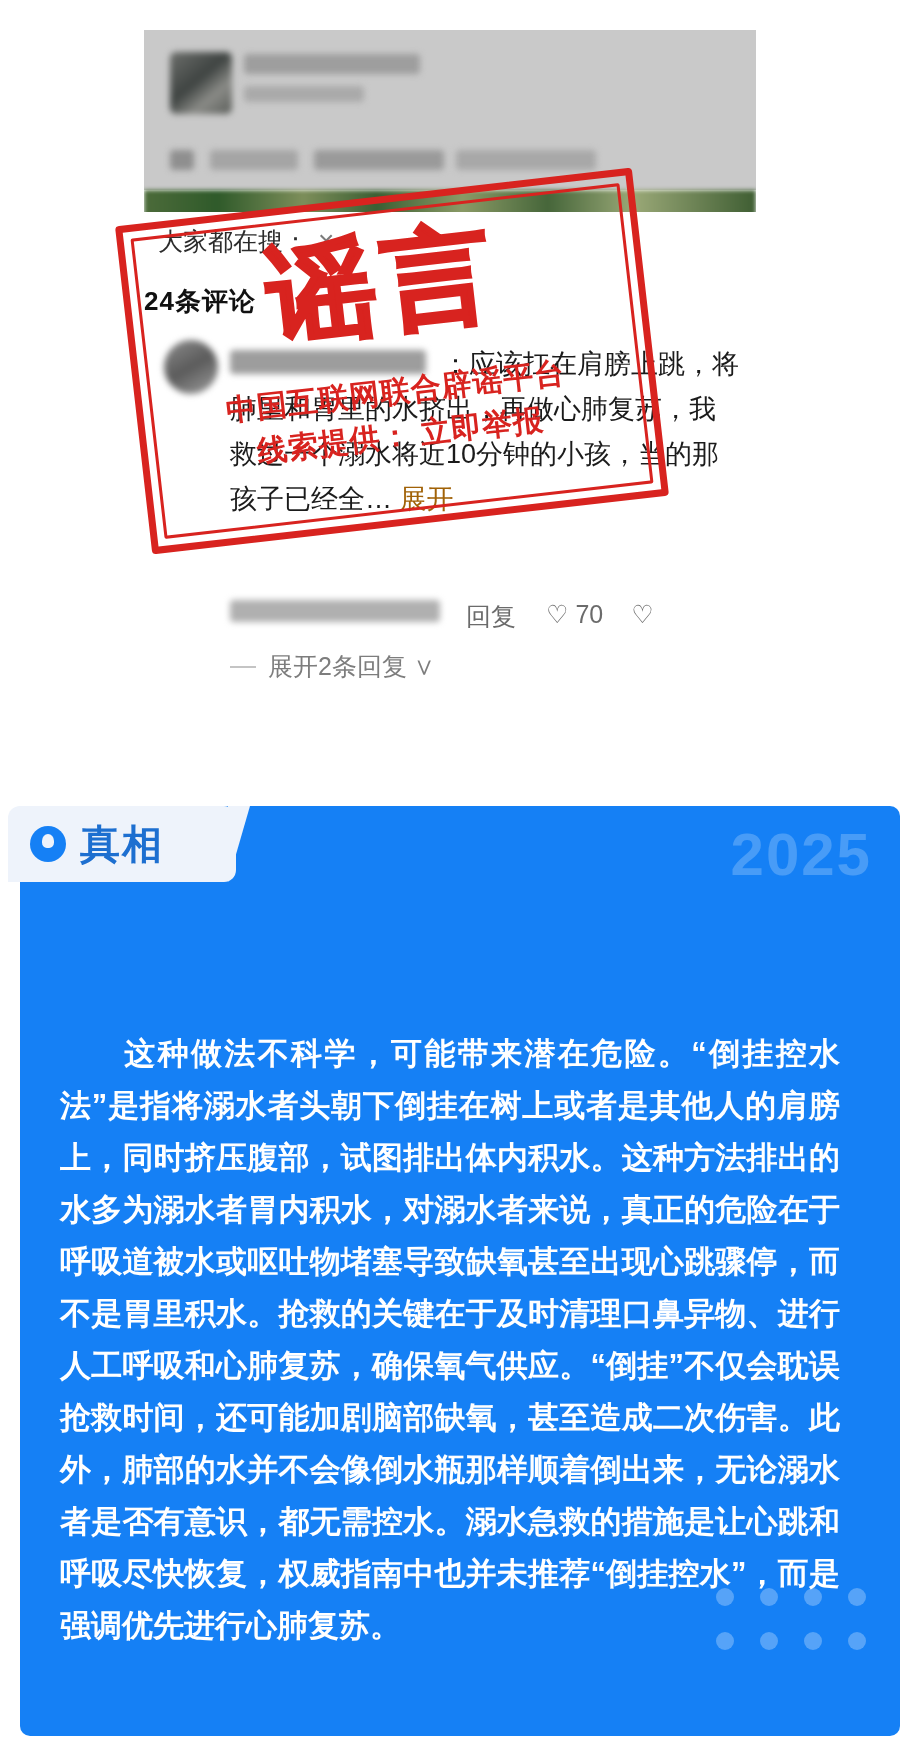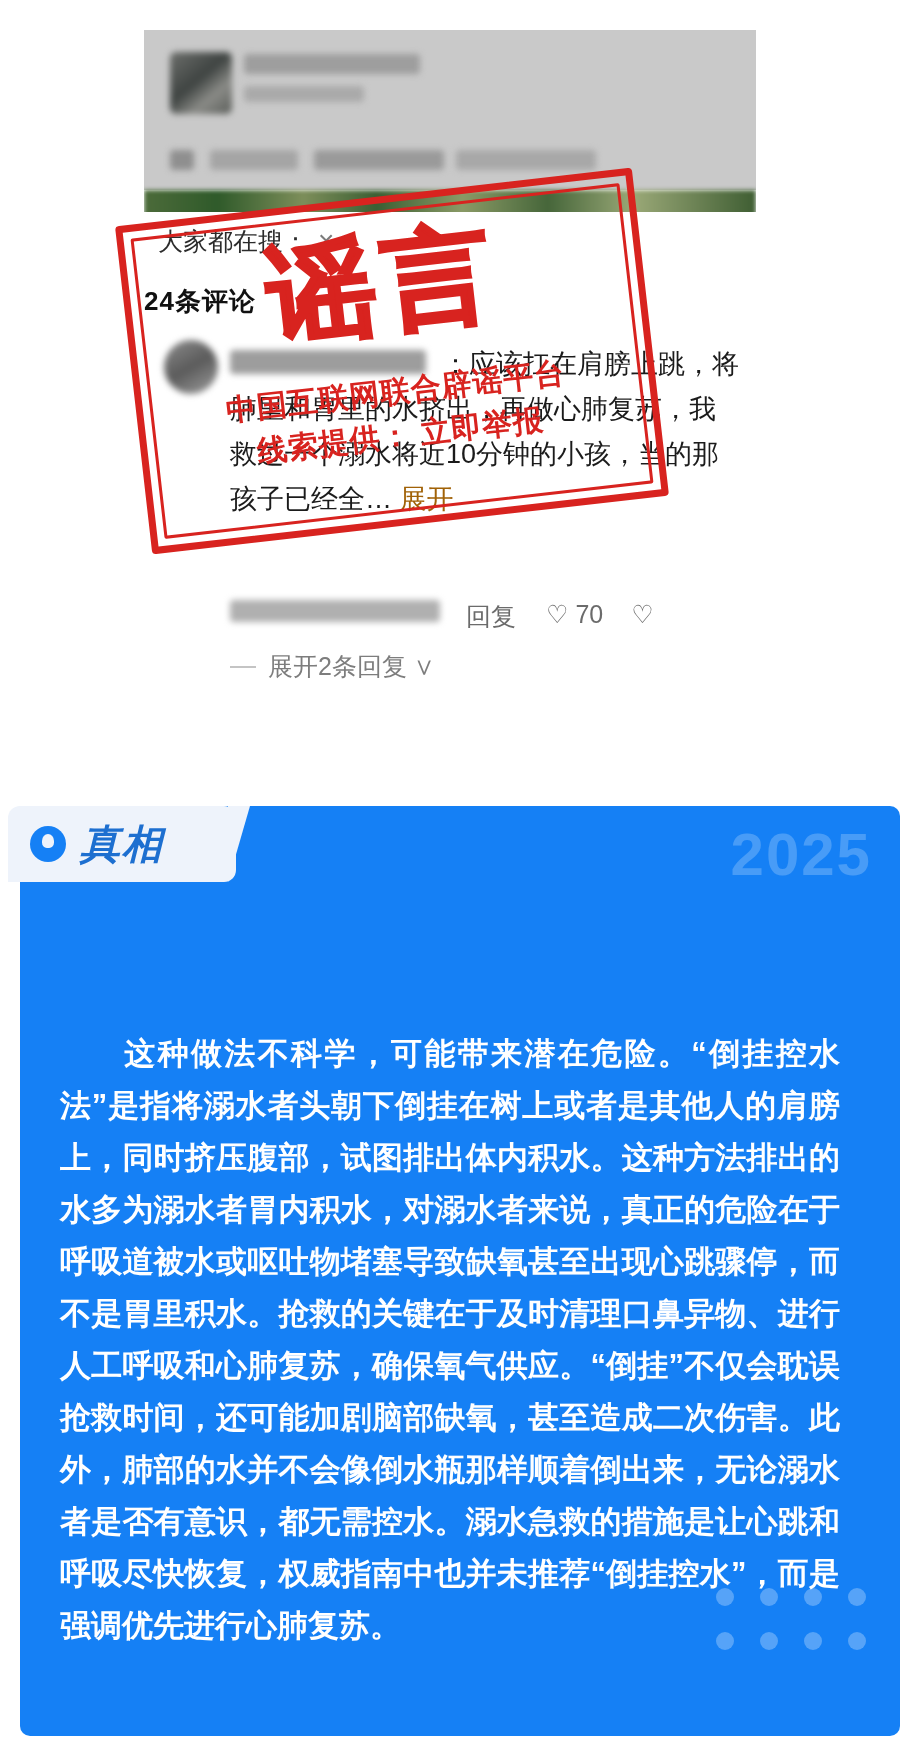--- a/index.html
+++ b/index.html
@@ -353,21 +353,20 @@
     width: 12px;
     height: 14px;
     border-radius: 50% 50% 40% 40%;
     background: #eef3fb;
   }
   .tab-text {
     margin-left: 14px;
     font-size: 40px;
     font-weight: bold;
     color: #1d6fd0;
-    font-style: italic;
     letter-spacing: 2px;
   }
   .tab-notch {
     position: absolute;
     left: 228px;
     top: 806px;
     width: 0;
     height: 0;
     border-left: 0 solid transparent;
     border-top: 76px solid #eef3fb;

